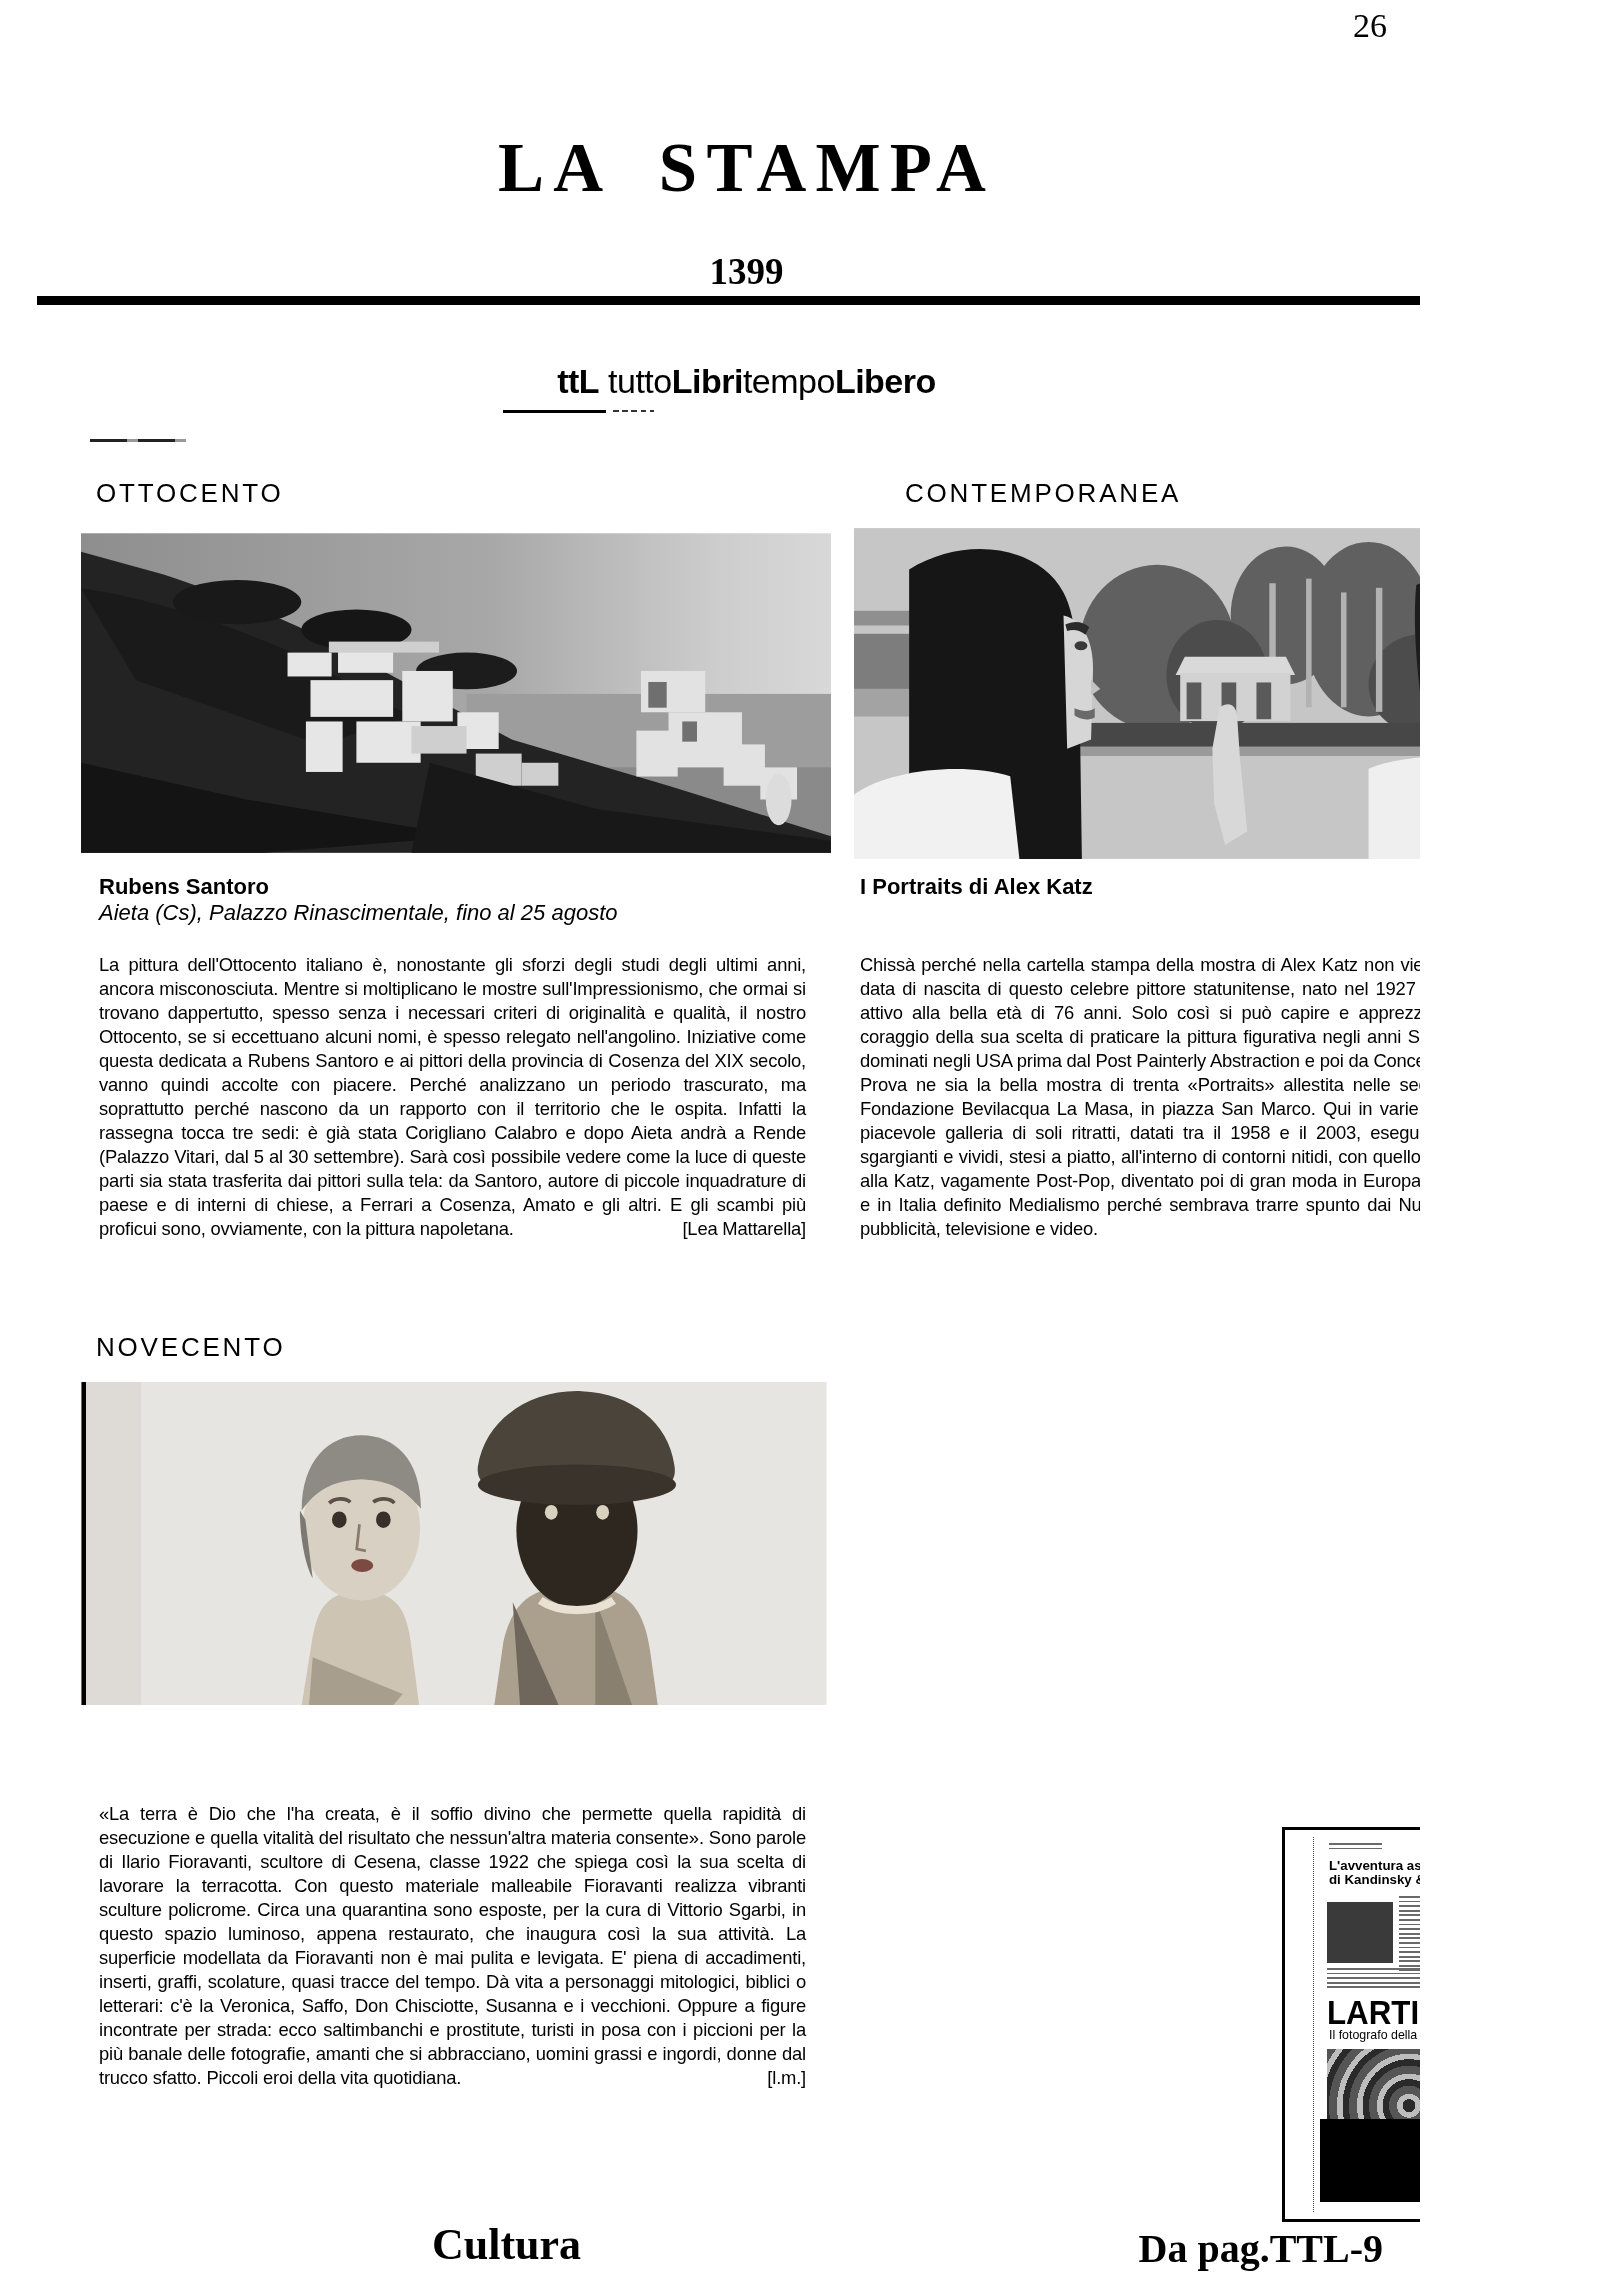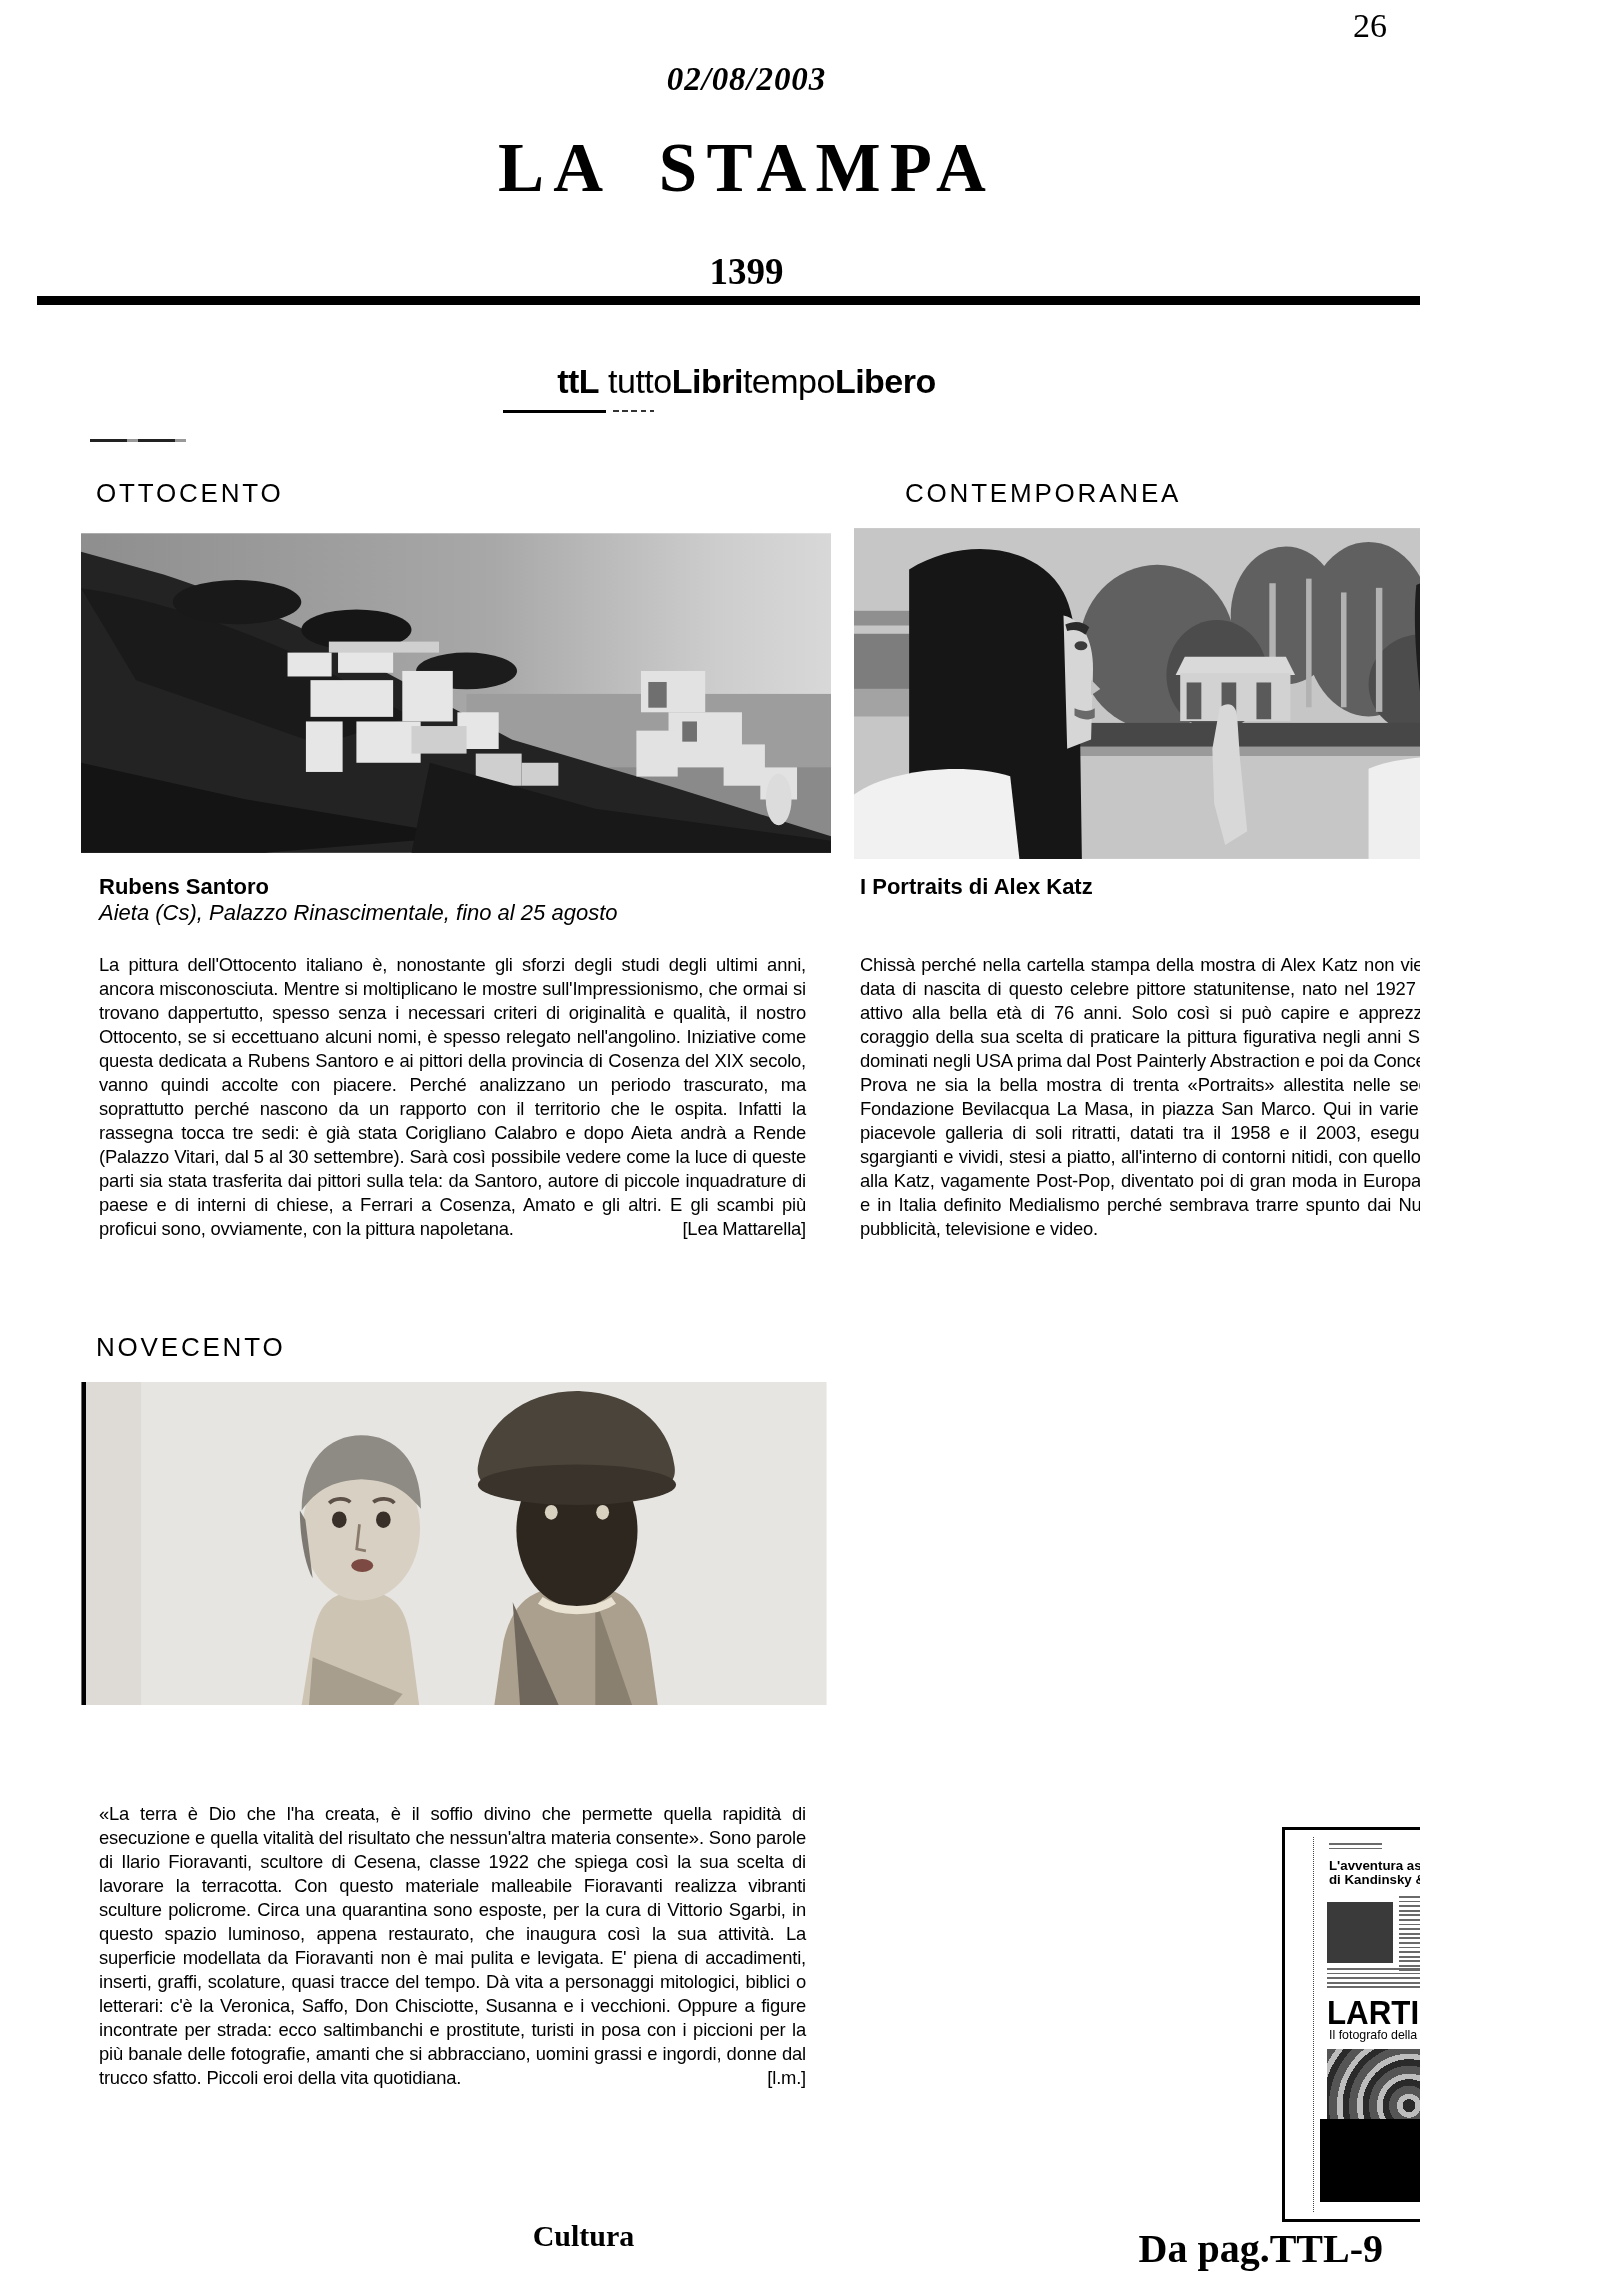--- a/index.html
+++ b/index.html
@@ -50,32 +50,31 @@
         line-height:12.4px;}
   .t-lartigue{position:absolute;left:42px;top:163px;font-weight:bold;font-size:34px;
               letter-spacing:0;transform:scaleX(.92);transform-origin:left;}
   .t-sub{position:absolute;left:44px;top:198px;font-size:12.4px;}
   .t-img{position:absolute;background:#2e2e2e;}
   .t-txt{position:absolute;background:repeating-linear-gradient(to bottom,#6a6a6a 0 1.8px,transparent 1.8px 4.6px);}
   .t-half{position:absolute;left:42px;top:219px;width:149px;height:103px;
           background:repeating-radial-gradient(circle at 55% 55%,#2a2a2a 0 6.4px,#bdbdbd 6.4px 12px,#555 12px 20px);}
   .t-black{position:absolute;left:35px;top:289px;width:213px;height:83px;background:#000;}
   
-  .footer-sec{position:absolute;left:432px;top:2219px;width:303px;text-align:center;
-              font-family:"Liberation Serif",serif;font-weight:bold;font-size:30px;}
+  .footer-sec{position:absolute;left:432px;top:2219px;width:303px;text-align:left;
+              font-family:"Liberation Serif",serif;font-weight:bold;font-size:44px;}
   .footer-from{position:absolute;right:37px;top:2219px;font-family:"Liberation Serif",serif;
                font-weight:bold;font-size:40px;margin-top:6px;}
 </style>
 </head>
 <body>
 
 <div class="page">
 
   <div class="page-num">26</div>
-  <div class="head-center date" style="position:absolute;">02/08/2003</div>
   <div class="head-center masthead" style="position:absolute;">LA STAMPA</div>
   <div class="head-center issue" style="position:absolute;">1399</div>
   <div class="rule"></div>
 
   <div class="head-center supplement" style="position:absolute;">
     <span class="b">ttL</span><span> tutto</span><span class="b">Libri</span><span>tempo</span><span class="b">Libero</span>
   </div>
   <div class="ttl-dash"></div>
   <div class="ttl-dash2"></div>
   <div class="sec-dash"></div>

